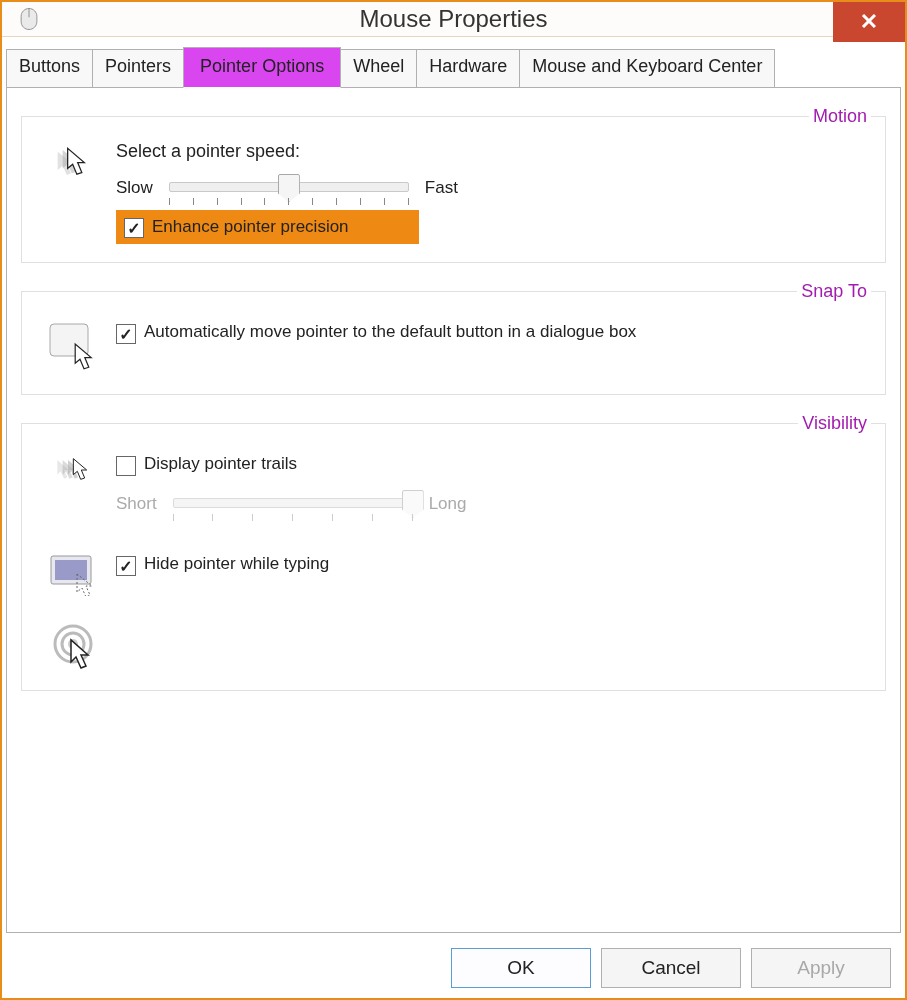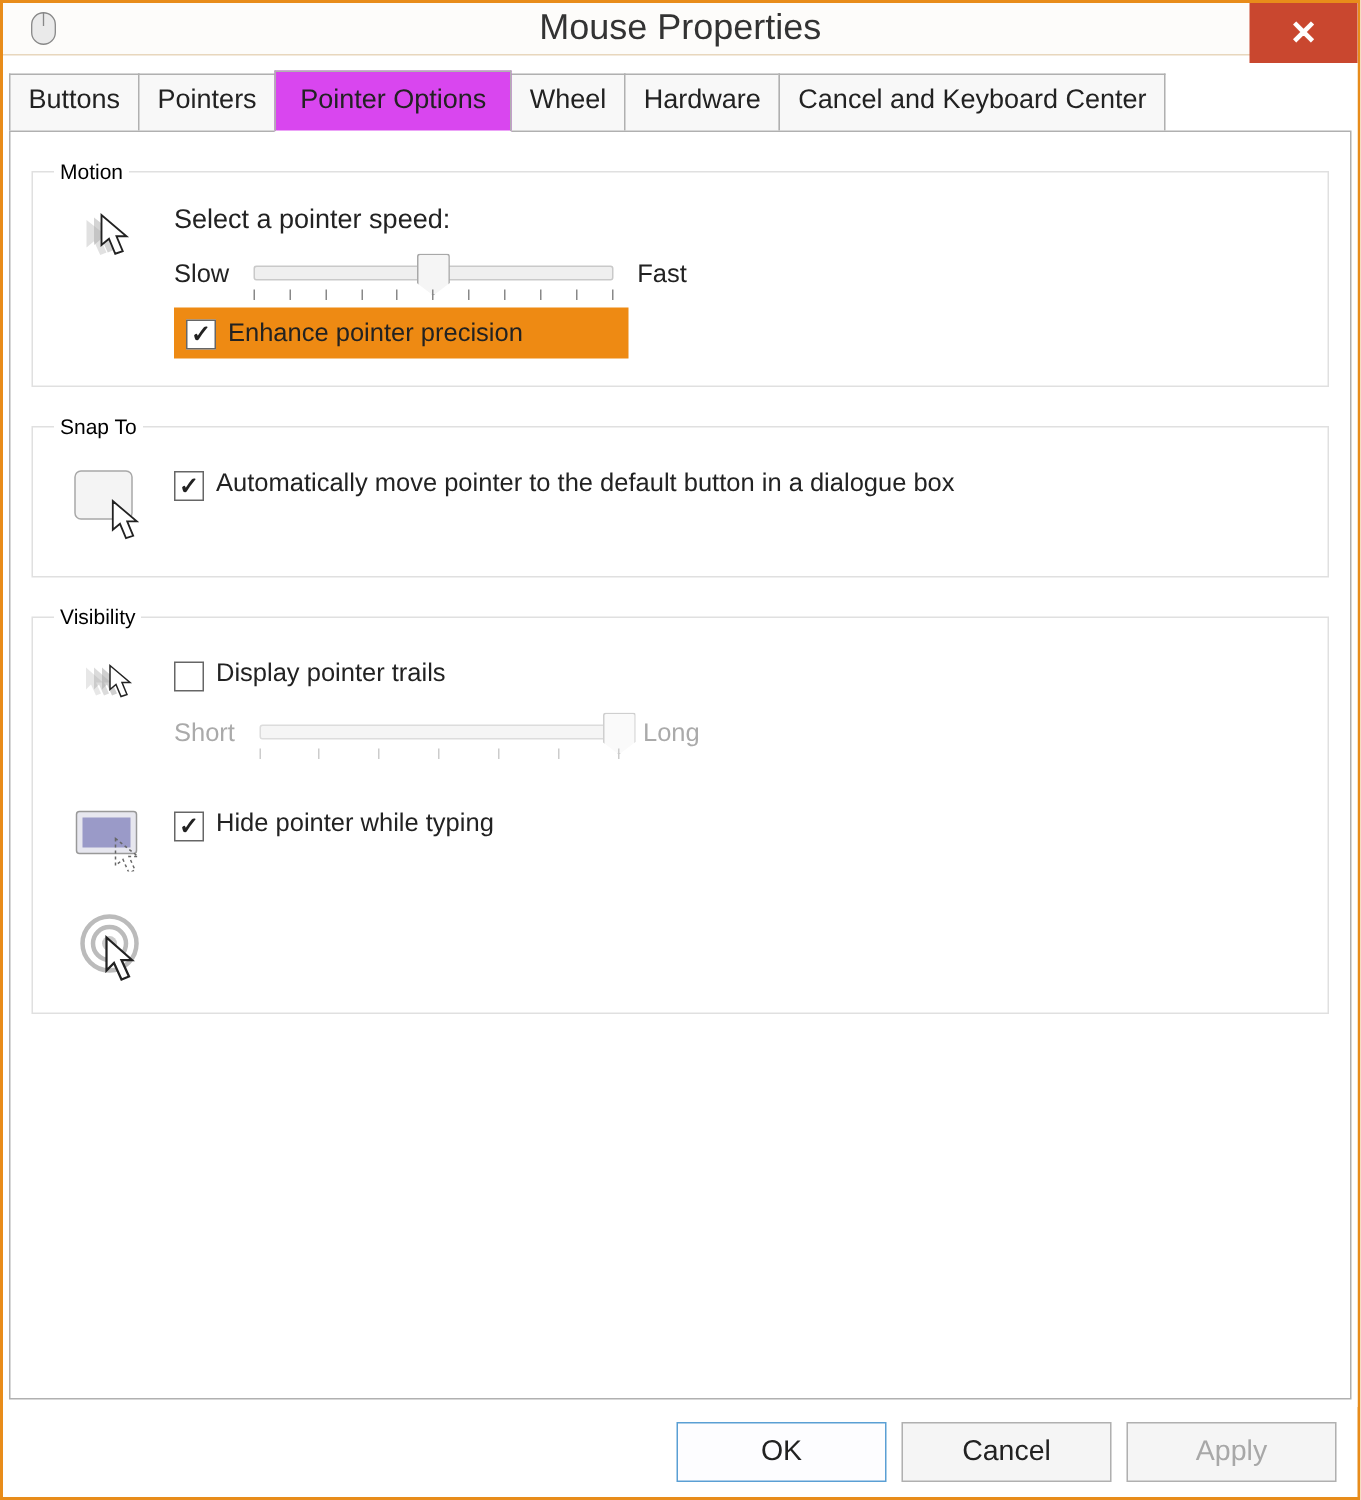--- a/index.html
+++ b/index.html
@@ -77,23 +77,24 @@
     top:-1px;
     height: 846px;
     background:#fff;
   }
   fieldset.group {
     border:1px solid #e0e0e0;
     margin:0 0 18px 0;
     padding:14px 14px 18px 14px;
   }
   fieldset.group > legend {
-    font-size:14px;
-    color:#000000;
+    font-size:18px;
+    color:#a21caf;
     padding:0 4px;
+    text-align:right;
   }
   .row { display:flex; align-items:flex-start; }
   .icon-cell {
     width:80px; min-width:80px;
     display:flex; align-items:flex-start; justify-content:center;
     padding-top:4px;
   }
   .content-cell { flex:1; }
   .slider-row {
     display:flex; align-items:center; gap:16px;
@@ -166,21 +167,21 @@
     </div>
   </div>
 
   <div class="tab-area">
     <div class="tabs">
       <div class="tab">Buttons</div>
       <div class="tab">Pointers</div>
       <div class="tab active">Pointer Options</div>
       <div class="tab">Wheel</div>
       <div class="tab">Hardware</div>
-      <div class="tab">Cancel and Keyboard Center</div>
+      <div class="tab">Mouse and Keyboard Center</div>
     </div>
 
     <div class="tab-panel">
 
       <fieldset class="group">
         <legend>Motion</legend>
         <div class="row">
           <div class="icon-cell">
             <svg class="cursor-svg" viewBox="0 0 48 48">
               <g opacity="0.25">

